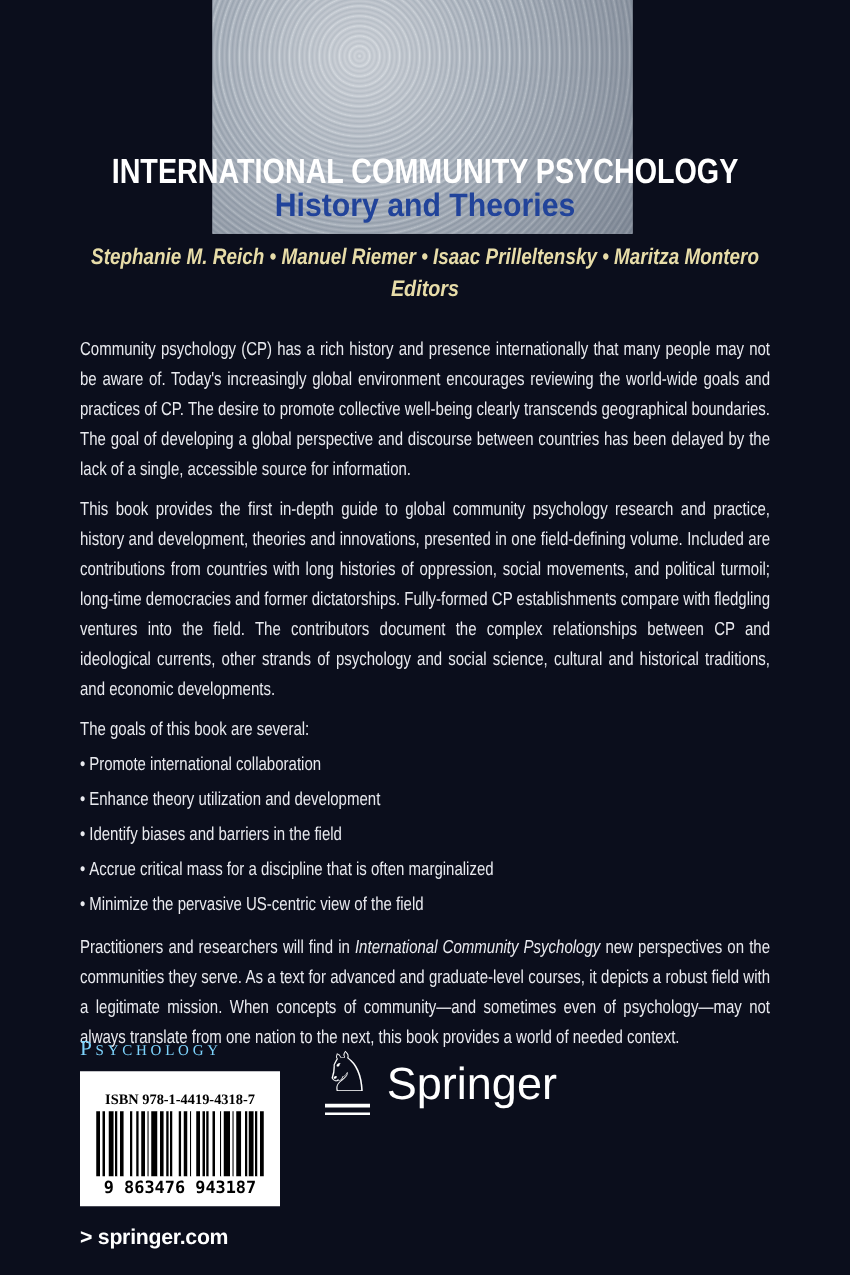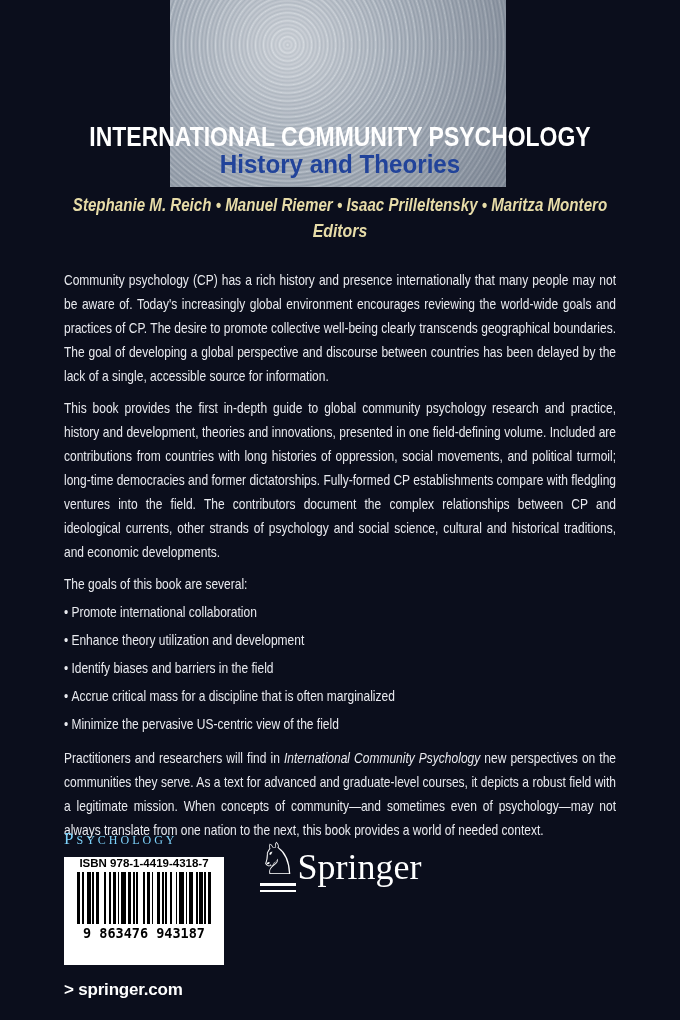--- a/index.html
+++ b/index.html
@@ -49,39 +49,39 @@
   .category{
     position:absolute;left:64px;top:829px;
     font-family:"Liberation Serif",serif;font-variant:small-caps;
     font-size:17px;letter-spacing:3px;color:#7dd3fc;
   }
   .barcode{
     position:absolute;left:64px;top:857px;width:160px;height:108px;
     background:#ffffff;color:#000;
   }
   .isbn-label{
-    font-family:Liberation Sans, sans-serif;font-weight:bold;font-size:11.5px;
-    text-align:center;padding-top:0;letter-spacing:0;white-space:nowrap;
+    font-family:Liberation Serif, serif;font-weight:bold;font-size:11.5px;
+    text-align:center;padding-top:17px;letter-spacing:0;white-space:nowrap;
   }
   .bars{display:flex;height:52px;margin:3px 13px 0 13px;}
   .bars span{display:block;height:100%;}
   .bars .bar{background:#000;}
   .bars .gap{background:#fff;}
   .isbn-number{
     font-family:"DejaVu Sans Mono",monospace;font-size:13.5px;font-weight:bold;
     text-align:center;margin-top:1px;white-space:nowrap;
   }
   .marque-row{
     position:absolute;left:258px;top:836px;display:flex;align-items:flex-start;color:#fff;
   }
   .marque{display:flex;flex-direction:column;align-items:center;}
   .horse{font-size:44px;line-height:46px;font-family:"DejaVu Sans",sans-serif;}
   .lines{width:36px;height:4px;border-top:3px solid #fff;border-bottom:2px solid #fff;margin-top:1px;}
   .pub-name{
-    font-family:Liberation Serif, serif;font-size:36px;margin-left:0;margin-top:10px;
+    font-family:Liberation Sans, sans-serif;font-size:36px;margin-left:12px;margin-top:10px;
   }
   .site{
     position:absolute;left:64px;top:980px;color:#ffffff;
     font-size:17px;font-weight:bold;letter-spacing:-0.2px;
   }
 </style>
 </head>
 <body>
 
 <div class="cover">

